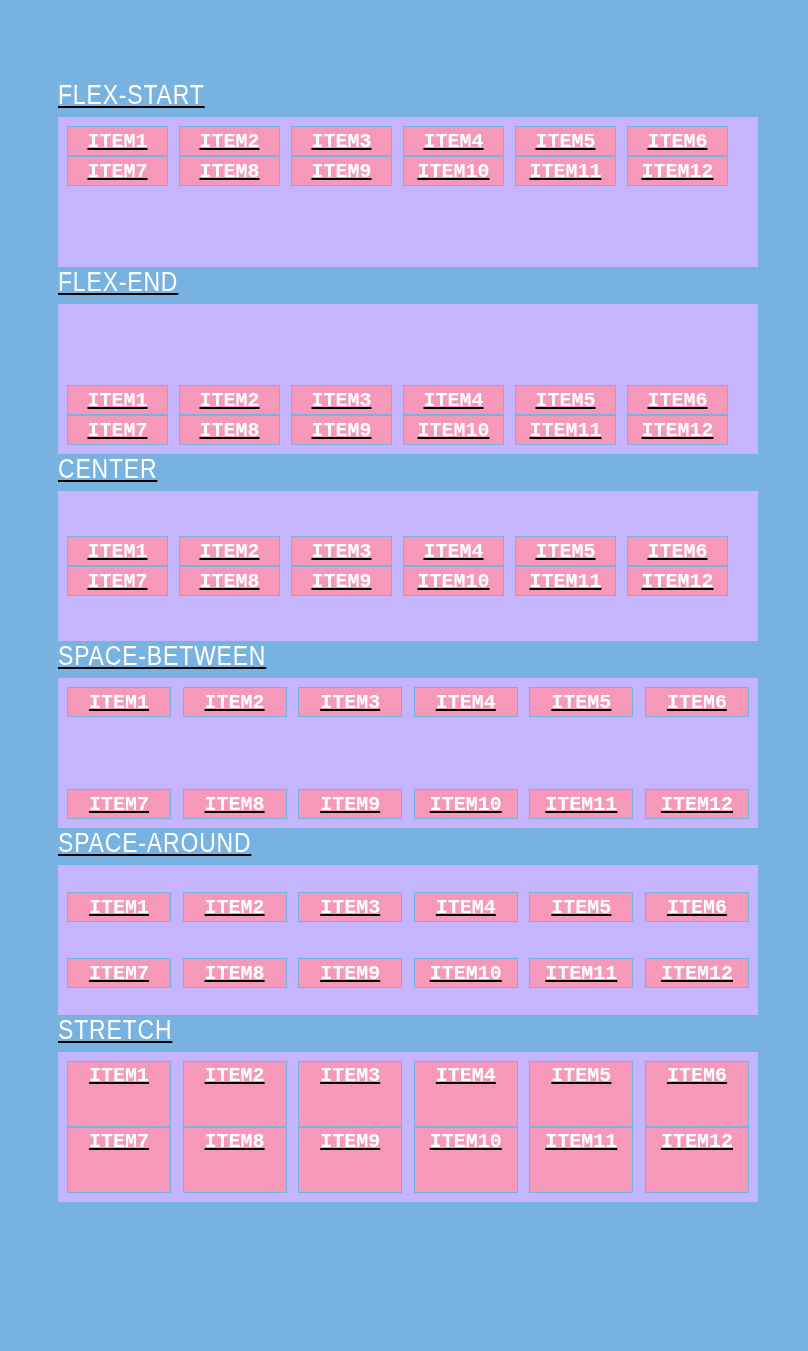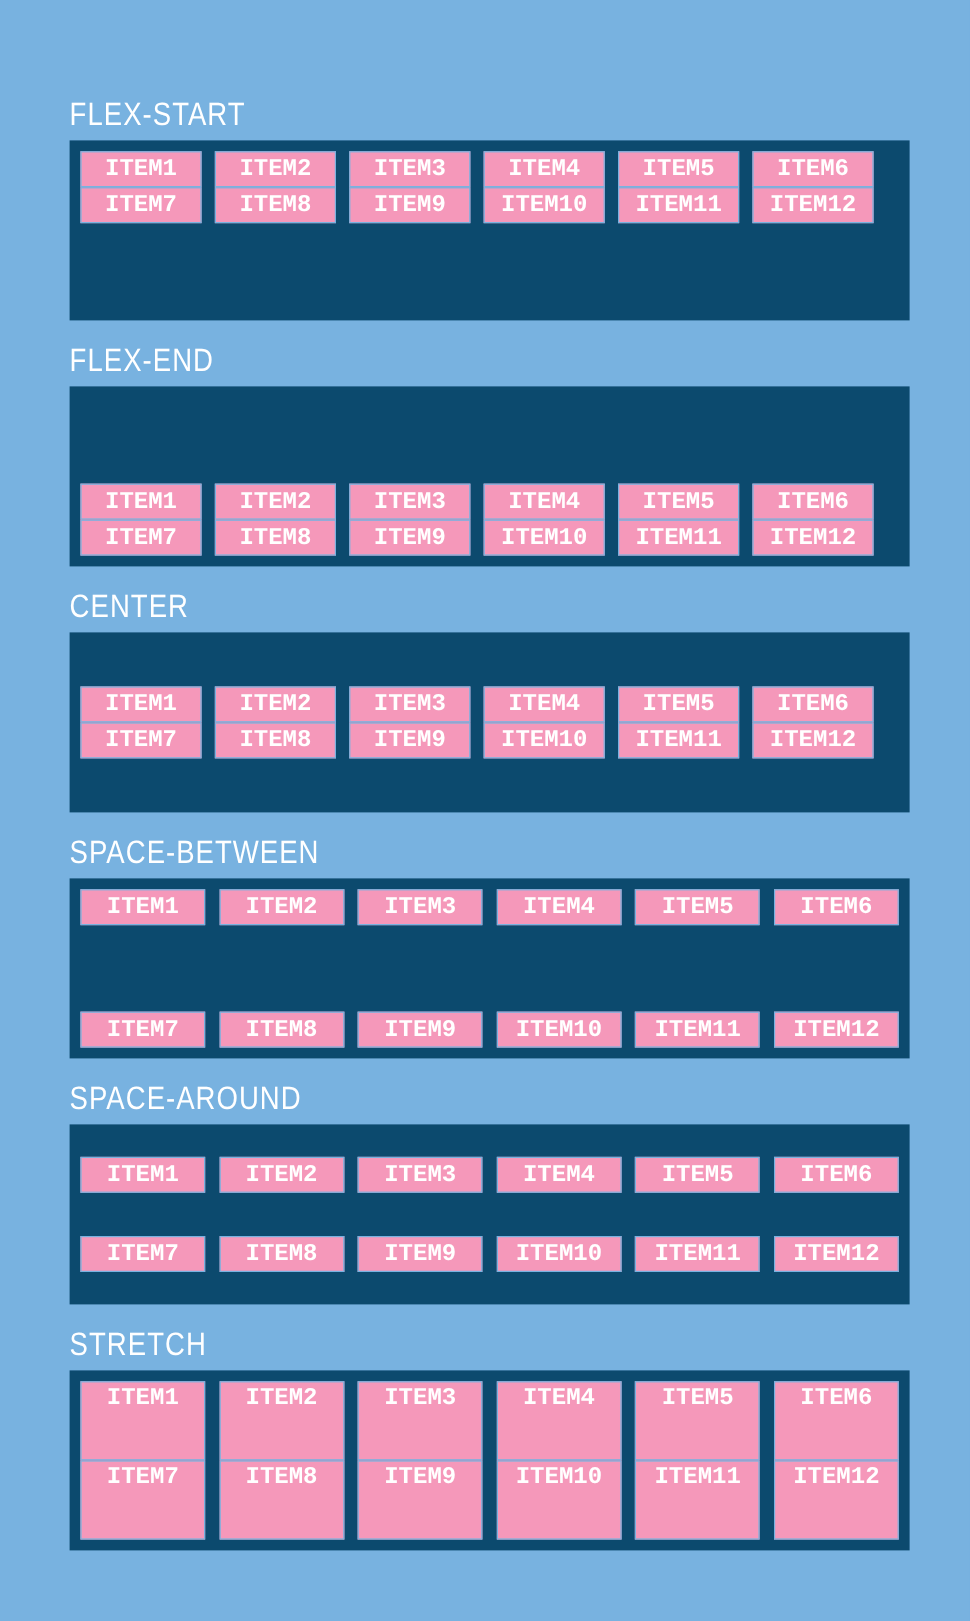--- a/index.html
+++ b/index.html
@@ -8,35 +8,35 @@
       box-sizing: border-box;
     }
     body {
       background: #78b2e0;
       width: 808px;
       height: 1351px;
       padding: 80px 50px 50px 58px;
       font-family: "Arial Black", Arial, sans-serif;
     }
     .section {
-      margin-bottom: 18px;
+      text-decoration: underline;
     }
     .section-title {
       color: #ffffff;
       font-size: 27px;
       font-weight: 400;
       letter-spacing: 1px;
       margin-bottom: 6px;
       font-family: "Arial Narrow", Arial, sans-serif;
       font-stretch: condensed;
       transform: scaleX(0.85);
       transform-origin: left;
     }
     .container {
-      background: #0c4a6e;
+      background: #c4b5fd;
       height: 150px;
       padding: 9px 9px 9px 9px;
       display: flex;
       flex-wrap: wrap;
       gap: 0;
     }
     .container.flex-start { align-content: flex-start; }
     .container.flex-end { align-content: flex-end; }
     .container.center { align-content: center; }
     .container.space-between { align-content: space-between; justify-content: space-between; }

